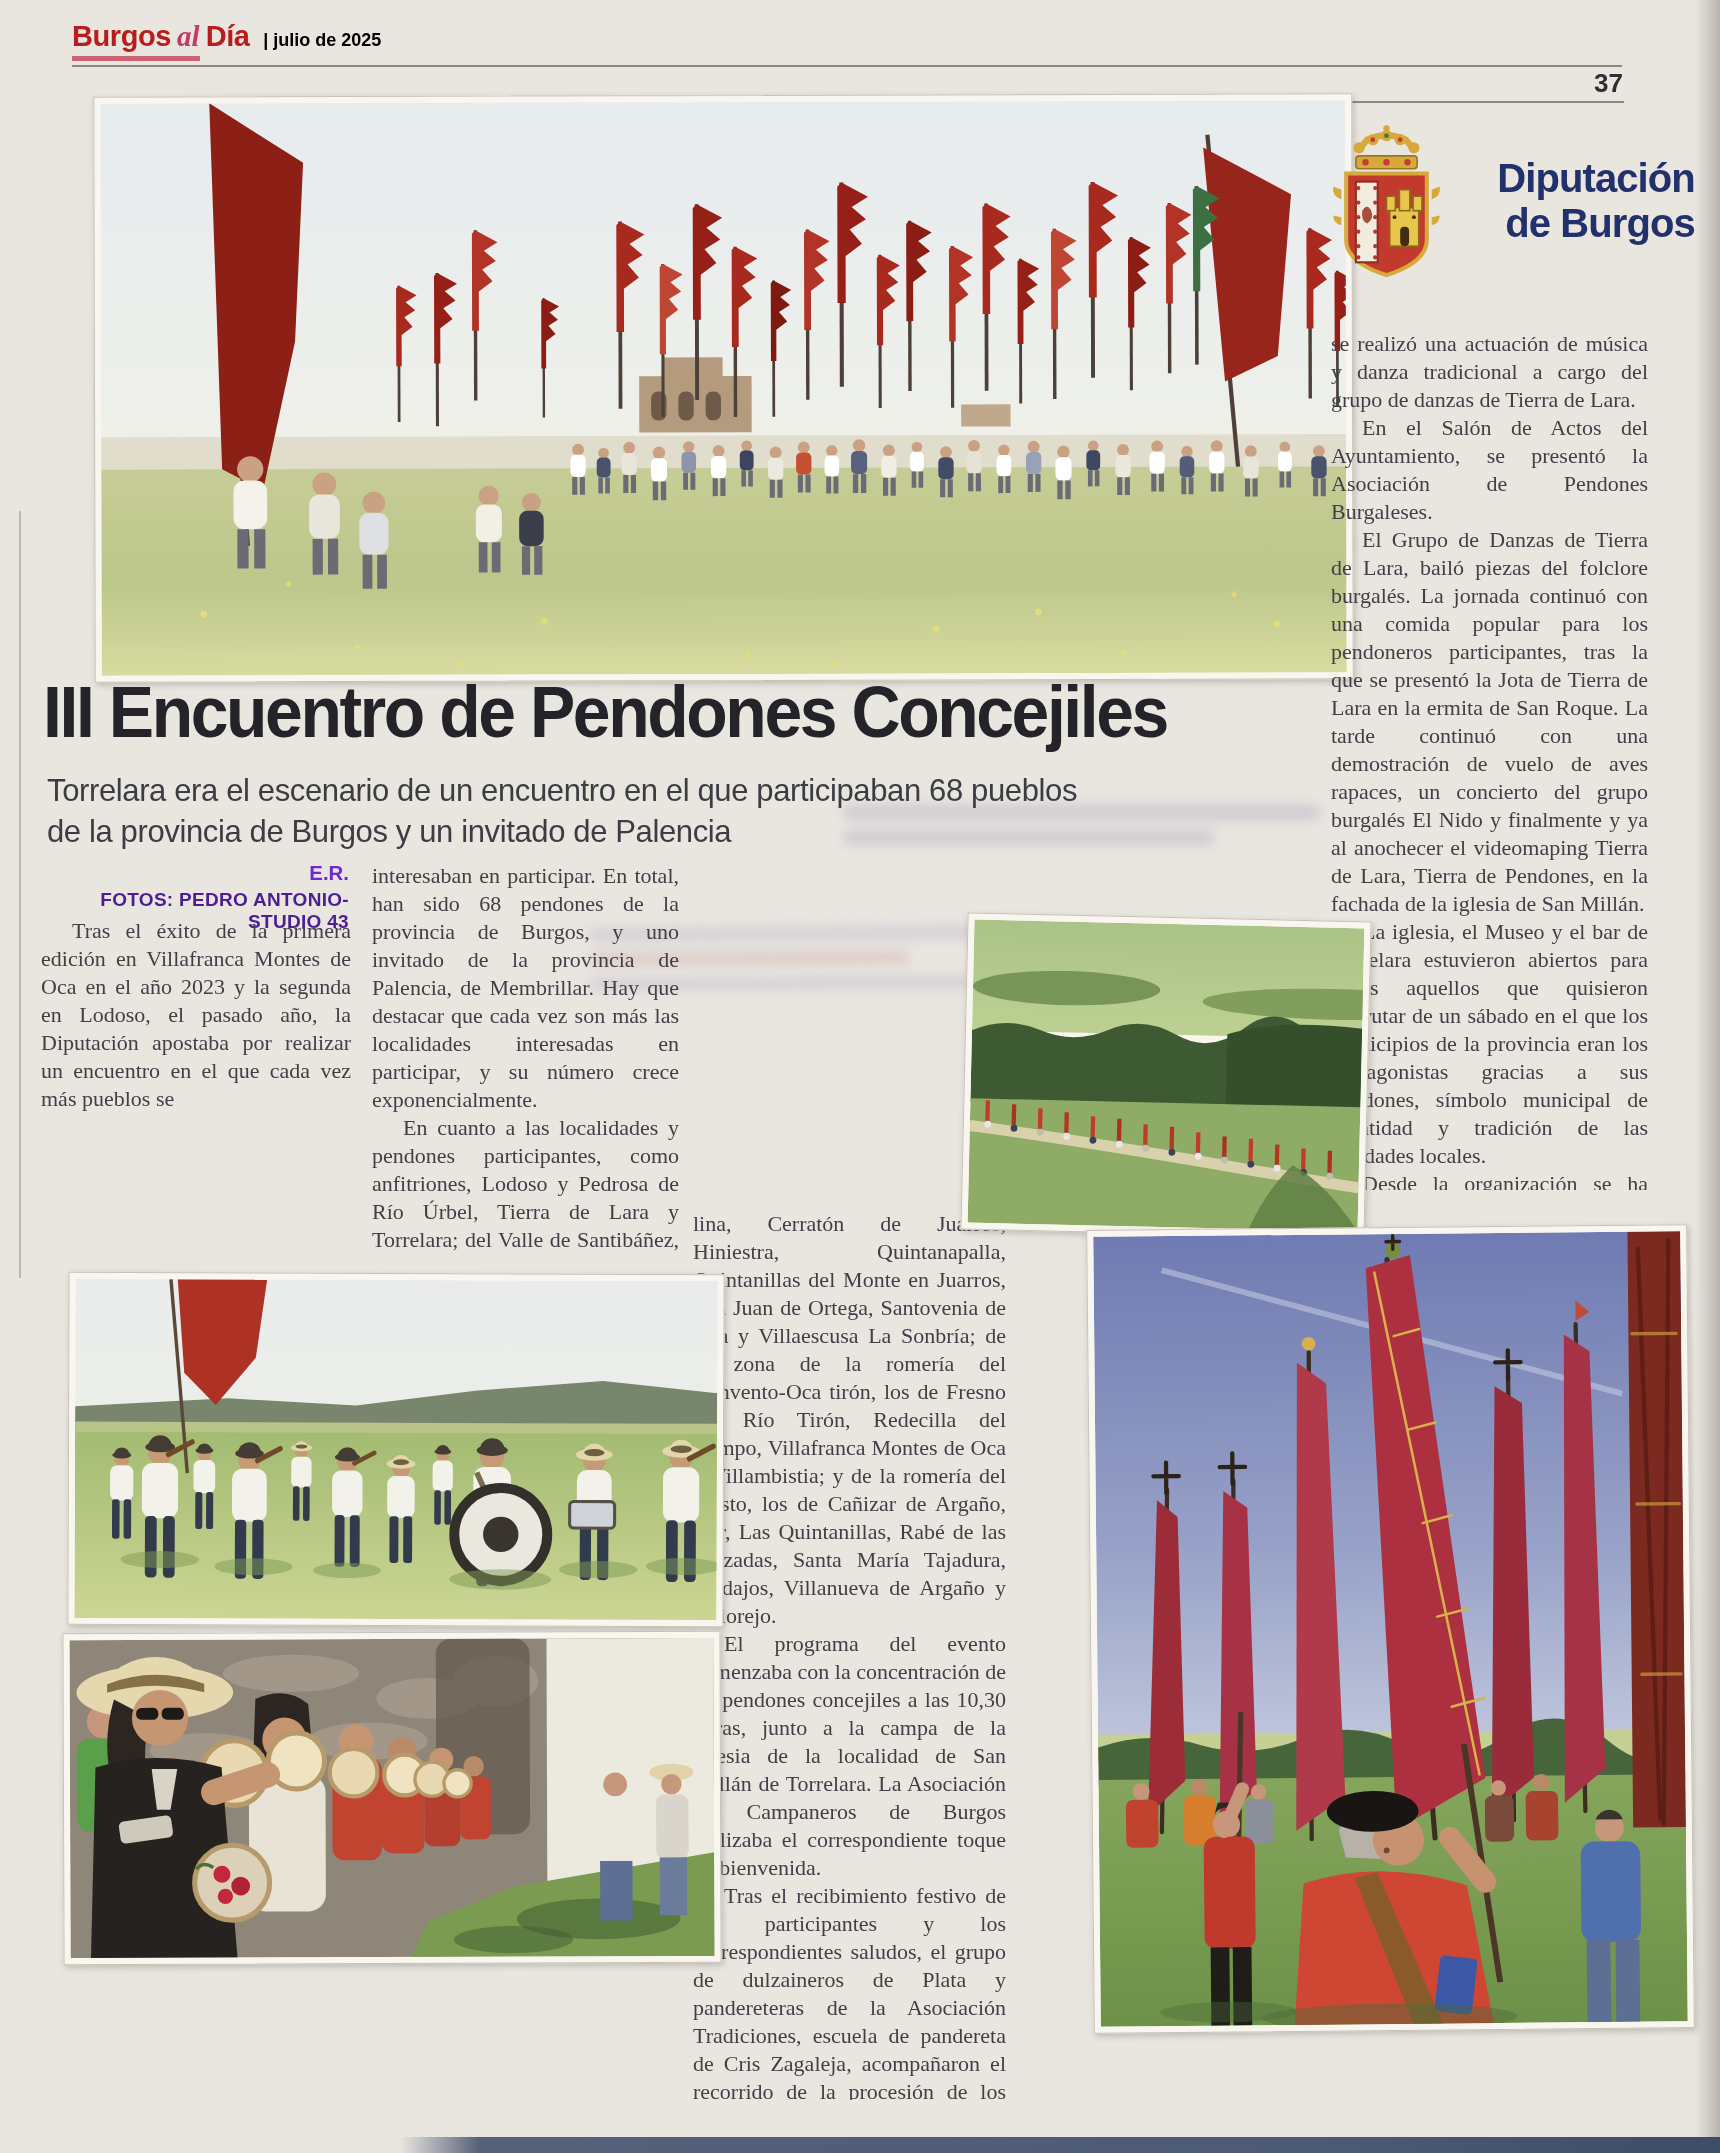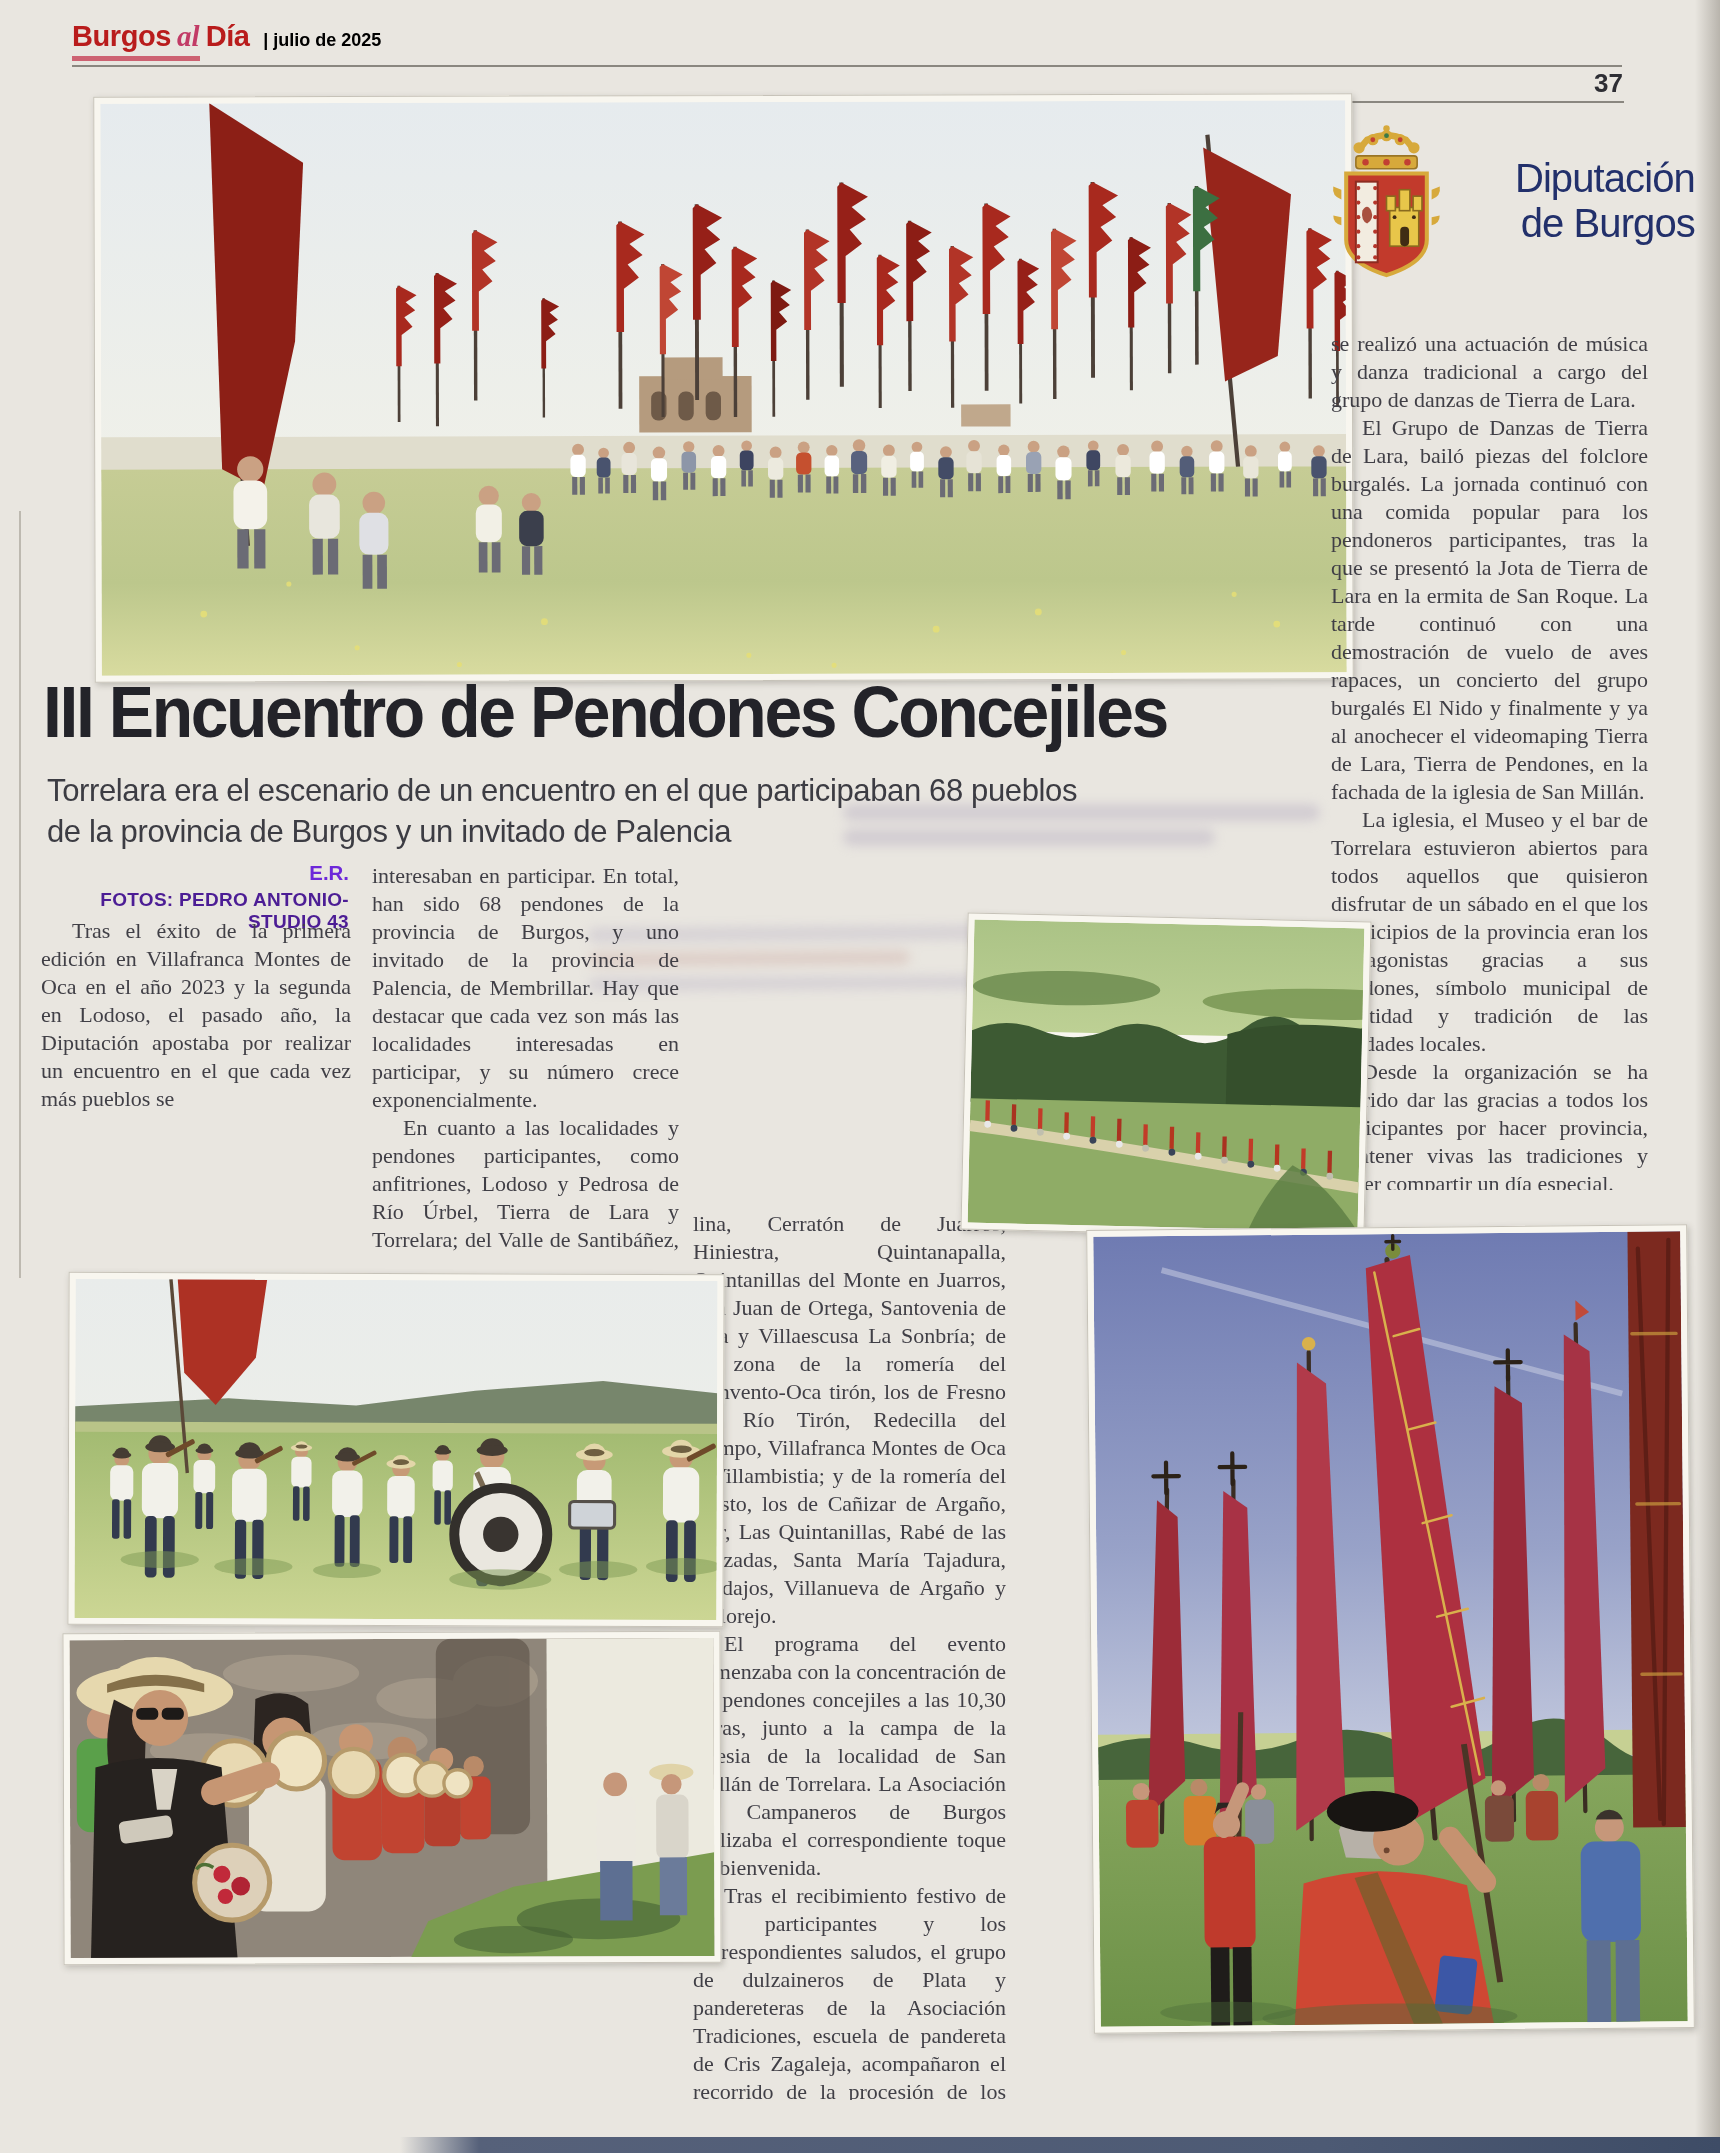--- a/index.html
+++ b/index.html
@@ -31,21 +31,21 @@
   .photo-top{left:54px;top:81px;width:1259px;height:586px;transform:rotate(-.15deg);}
   .photo-mid{left:924px;top:903px;width:404px;height:317px;transform:rotate(1.3deg);}
   .photo-mus{left:28px;top:1259px;width:656px;height:353px;transform:rotate(.2deg);}
   .photo-pan{left:23px;top:1618px;width:658px;height:332px;transform:rotate(-.2deg);}
   .photo-pend{left:1050px;top:1213px;width:601px;height:804px;transform:rotate(-.55deg);}
 
   
   .logo{position:absolute;left:1322px;top:107px;width:378px;height:187px;display:flex;align-items:center;}
   .crest{width:129px;height:170px;flex:0 0 auto;}
   .crest svg{width:100%;height:100%;display:block;}
-  .logo-text{flex:1;text-align:right;font-family:"Liberation Sans",sans-serif;font-weight:normal;
+  .logo-text{flex:1;text-align:right;font-family:"Liberation Sans",sans-serif;font-weight:bold;
       font-size:40px;line-height:45px;color:#22306b;letter-spacing:-0.9px;padding-right:5.1px;}
   .logo-text span{display:block;}
 
   
   .headline{position:absolute;left:43px;top:671px;margin:0;font-family:"Liberation Sans",sans-serif;
       font-weight:bold;font-size:73px;line-height:82px;letter-spacing:-2.6px;color:#232329;
       white-space:nowrap;transform:scaleX(.93);transform-origin:left top;}
   .subhead{position:absolute;left:47px;top:770px;font-family:"Liberation Sans",sans-serif;
       font-size:32px;line-height:41px;color:#3c3c43;letter-spacing:-0.4px;white-space:nowrap;
       transform:scaleX(.97);transform-origin:left top;}
@@ -293,20 +293,21 @@
     <p>interesaban en participar. En total, han sido 68 pendones de la provincia de Burgos, y uno invitado de la provincia de Palencia, de Membrillar. Hay que destacar que cada vez son más las localidades interesadas en participar, y su número crece exponencialmente.</p>
     <p class="ind">En cuanto a las localidades y pendones participantes, como anfitriones, Lodoso y Pedrosa de Río Úrbel, Tierra de Lara y Torrelara; del Valle de Santibáñez, los de Avellanosa del Páramo, La Nuez</p>
   </div>
   <div class="col col3w">
     <p>lina, Cerratón de Juarros, Hiniestra, Quintanapalla, Quintanillas del Monte en Juarros, San Juan de Ortega, Santovenia de Oca y Villaescusa La Sonbría; de la zona de la romería del Convento-Oca tirón, los de Fresno del Río Tirón, Redecilla del Campo, Villafranca Montes de Oca y Villambistia; y de la romería del Cristo, los de Cañizar de Argaño, Isar, Las Quintanillas, Rabé de las Calzadas, Santa María Tajadura, Tardajos, Villanueva de Argaño y Villorejo.</p>
     <p class="ind">El programa del evento comenzaba con la concentración de 69 pendones concejiles a las 10,30 horas, junto a la campa de la iglesia de la localidad de San Millán de Torrelara. La Asociación de Campaneros de Burgos realizaba el correspondiente toque de bienvenida.</p>
     <p class="ind">Tras el recibimiento festivo de los participantes y los correspondientes saludos, el grupo de dulzaineros de Plata y pandereteras de la Asociación Tradiciones, escuela de pandereta de Cris Zagaleja, acompañaron el recorrido de la procesión de los pendones hasta Quintanalara, y vuelta a plaza del Ayuntamiento de Torrelara donde</p>
   </div>
   <div class="col col4">
     <p>se realizó una actuación de música y danza tradicional a cargo del grupo de danzas de Tierra de Lara.</p>
+    <p class="ind">En el Salón de Actos del Ayuntamiento, se presentó la Asociación de Pendones Burgaleses.</p>
     <p class="ind">El Grupo de Danzas de Tierra de Lara, bailó piezas del folclore burgalés. La jornada continuó con una comida popular para los pendoneros participantes, tras la que se presentó la Jota de Tierra de Lara en la ermita de San Roque. La tarde continuó con una demostración de vuelo de aves rapaces, un concierto del grupo burgalés El Nido y finalmente y ya al anochecer el videomaping Tierra de Lara, Tierra de Pendones, en la fachada de la iglesia de San Millán.</p>
     <p class="ind">La iglesia, el Museo y el bar de Torrelara estuvieron abiertos para todos aquellos que quisieron disfrutar de un sábado en el que los municipios de la provincia eran los protagonistas gracias a sus pendones, símbolo municipal de identidad y tradición de las entidades locales.</p>
     <p class="ind">Desde la organización se ha querido dar las gracias a todos los participantes por hacer provincia, mantener vivas las tradiciones y poder compartir un día especial.</p>
   </div>
 
   <figure class="photo photo-mid">
     <svg viewBox="0 0 458 356" preserveAspectRatio="none">
       <defs>
           <linearGradient id="f2" x1="0" y1="0" x2="0" y2="1">
         <stop offset="0" stop-color="#abc386"></stop>

